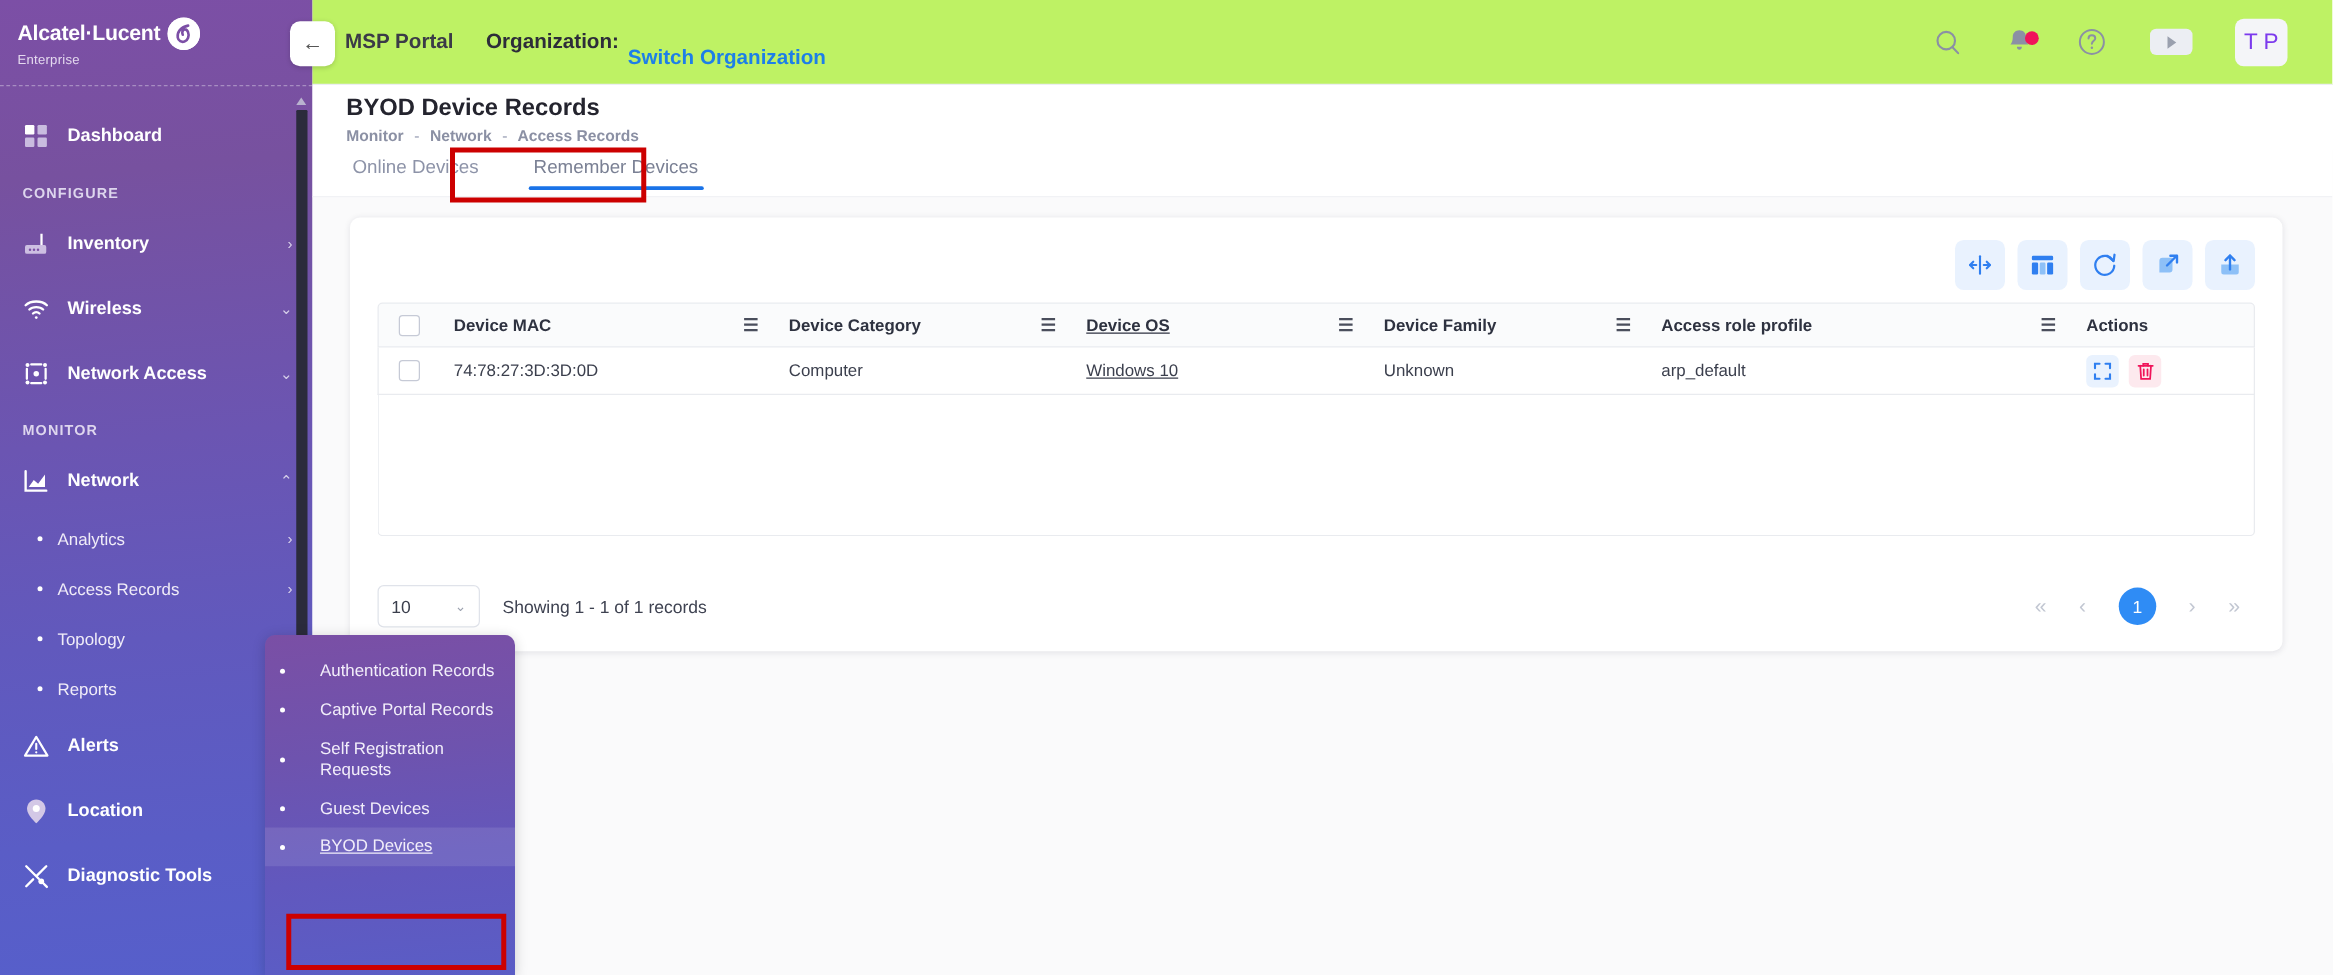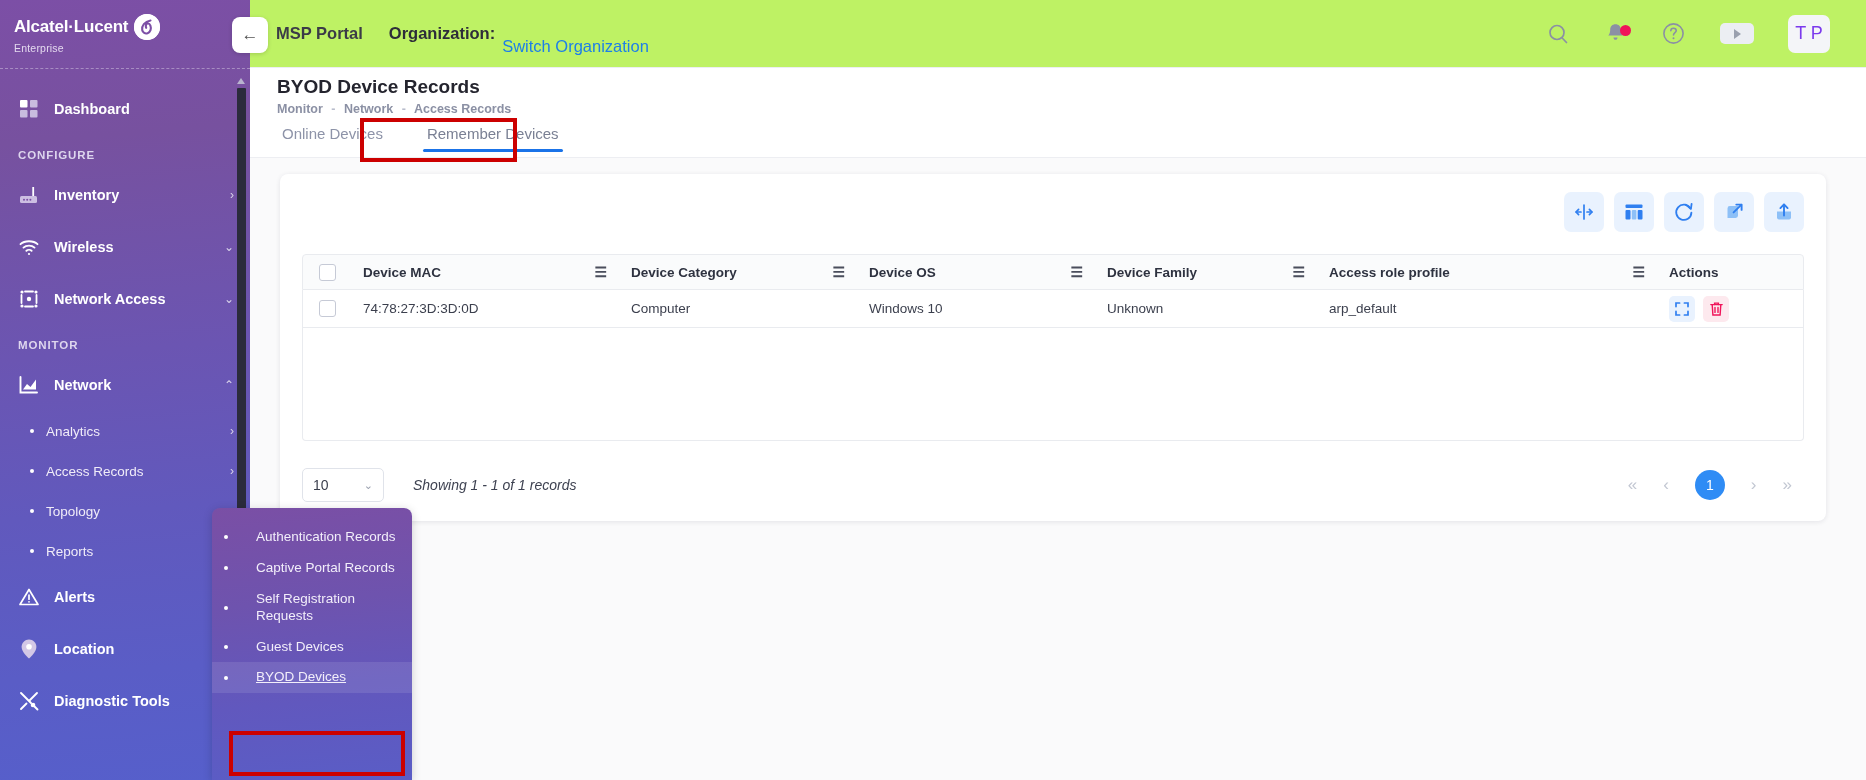--- a/index.html
+++ b/index.html
@@ -98,21 +98,21 @@
   }
 
   
   #header {
     position:absolute; left:250px; top:0; width: 1616px; height: 68px;
     background:#bef264; display:flex; align-items:center; padding-left: 26px;
     border-bottom: 1px solid #eceef2;
   }
   .hd-portal { font-size: 16.5px; color:#3b3b47; font-weight: 600; }
   .hd-org { font-size: 16.5px; color:#2d2d39; font-weight: 700; margin-left: 26px;}
-  .hd-switch { font-size: 16.5px; color:#1d7fe8; font-weight: 400; margin-left: 7px; cursor:pointer;margin-top:25px;}
+  .hd-switch { font-size: 16.5px; color:#1d7fe8; font-weight: 700; margin-left: 7px; cursor:pointer;margin-top:25px;}
   .hd-right { margin-left:auto; display:flex; align-items:center; gap: 34px; padding-right: 36px;}
   .hd-ico { cursor:pointer; display:flex; align-items:center; justify-content:center; position:relative;}
   .badge-dot {
     position:absolute; right:-4px; top: 3px; width: 11px; height: 11px;
     border-radius:50%; background:#f0145a;
   }
   .play-btn {
     width: 34px; height: 21px; border-radius: 5px; background:#eceef3;
     display:flex;align-items:center;justify-content:center;
   }
@@ -163,36 +163,36 @@
   }
   #toolbar {
     position:absolute; right: 22px; top: 18px; display:flex; gap: 10px;
   }
   .tb-btn {
     width: 40px; height: 40px; border-radius: 7px; background:#e9f2fe;
     display:flex;align-items:center;justify-content:center; cursor:pointer;
   }
 
   
-  #table { position:absolute; left: 22px; top: 80px; right: 22px; }
+  #table { position:absolute; left: 22px; top: 68px; right: 22px; }
   .tbl-head {
     display:flex; height: 36px; align-items:center;
     background:#fafbfc; border:1px solid #e9ebef; border-radius: 4px 4px 0 0;
     font-size: 13.5px; font-weight: 700; color:#2e3240;
   }
   .tbl-row {
     display:flex; height: 38px; align-items:center;
     border:1px solid #e9ebef; border-top:none;
     font-size: 13.5px; color:#3b3f4d;
   }
   .cell { padding: 0 12px; display:flex; align-items:center; position:relative; height:100%;}
   .c-chk { width: 48px; justify-content:center; }
   .c-mac { width: 268px; }
   .c-cat { width: 238px; }
-  .c-os  { width: 238px; }
+  .c-os  { width: 238px; text-decoration: underline; }
   .c-fam { width: 222px; }
   .c-role{ width: 340px; }
   .c-act { flex:1; }
   .hmenu { position:absolute; right: 12px; color:#4a4e5c; font-size: 14px; cursor:pointer; line-height:1;}
   .chkbox {
     width: 17px; height: 17px; border:1px solid #c6cad6; border-radius:3px; background:#fff; cursor:pointer;
   }
   .tbl-body-pad { border:1px solid #e9ebef; border-top:none; height: 113px; border-radius: 0 0 4px 4px;}
   .act-btn { width: 26px;height:26px;border-radius:5px; display:flex;align-items:center;justify-content:center;cursor:pointer;}
   .act-expand { background:#e9f2fe; }
@@ -202,21 +202,21 @@
   #footer {
     position:absolute; left: 22px; right: 22px; bottom: 14px; height: 44px;
     display:flex; align-items:center;
   }
   #page-size {
     width: 82px; height: 34px; border:1px solid #e0e3ea; border-radius: 5px;
     display:flex; align-items:center; justify-content:space-between;
     padding: 0 10px; font-size: 14px; color:#3b3f4d; cursor:pointer;
   }
   #page-size .cv { color:#9aa0ae; font-size: 11px;}
-  #showing { margin-left: 29px; font-size: 14px; color:#3e4251;font-style:italic; }
+  #showing { margin-left: 18px; font-size: 14px; color:#3e4251; }
   #pager { margin-left:auto; display:flex; align-items:center; gap: 26px; padding-right: 12px;}
   .pg { color:#c2c7d2; font-size: 17px; cursor:pointer; user-select:none;}
   .pg-num {
     width: 30px;height:30px;border-radius:50%;background:#2f8cf5;color:#fff;
     display:flex;align-items:center;justify-content:center;font-size:14px;cursor:pointer;
   }
 </style>
 </head>
 <body>
 

